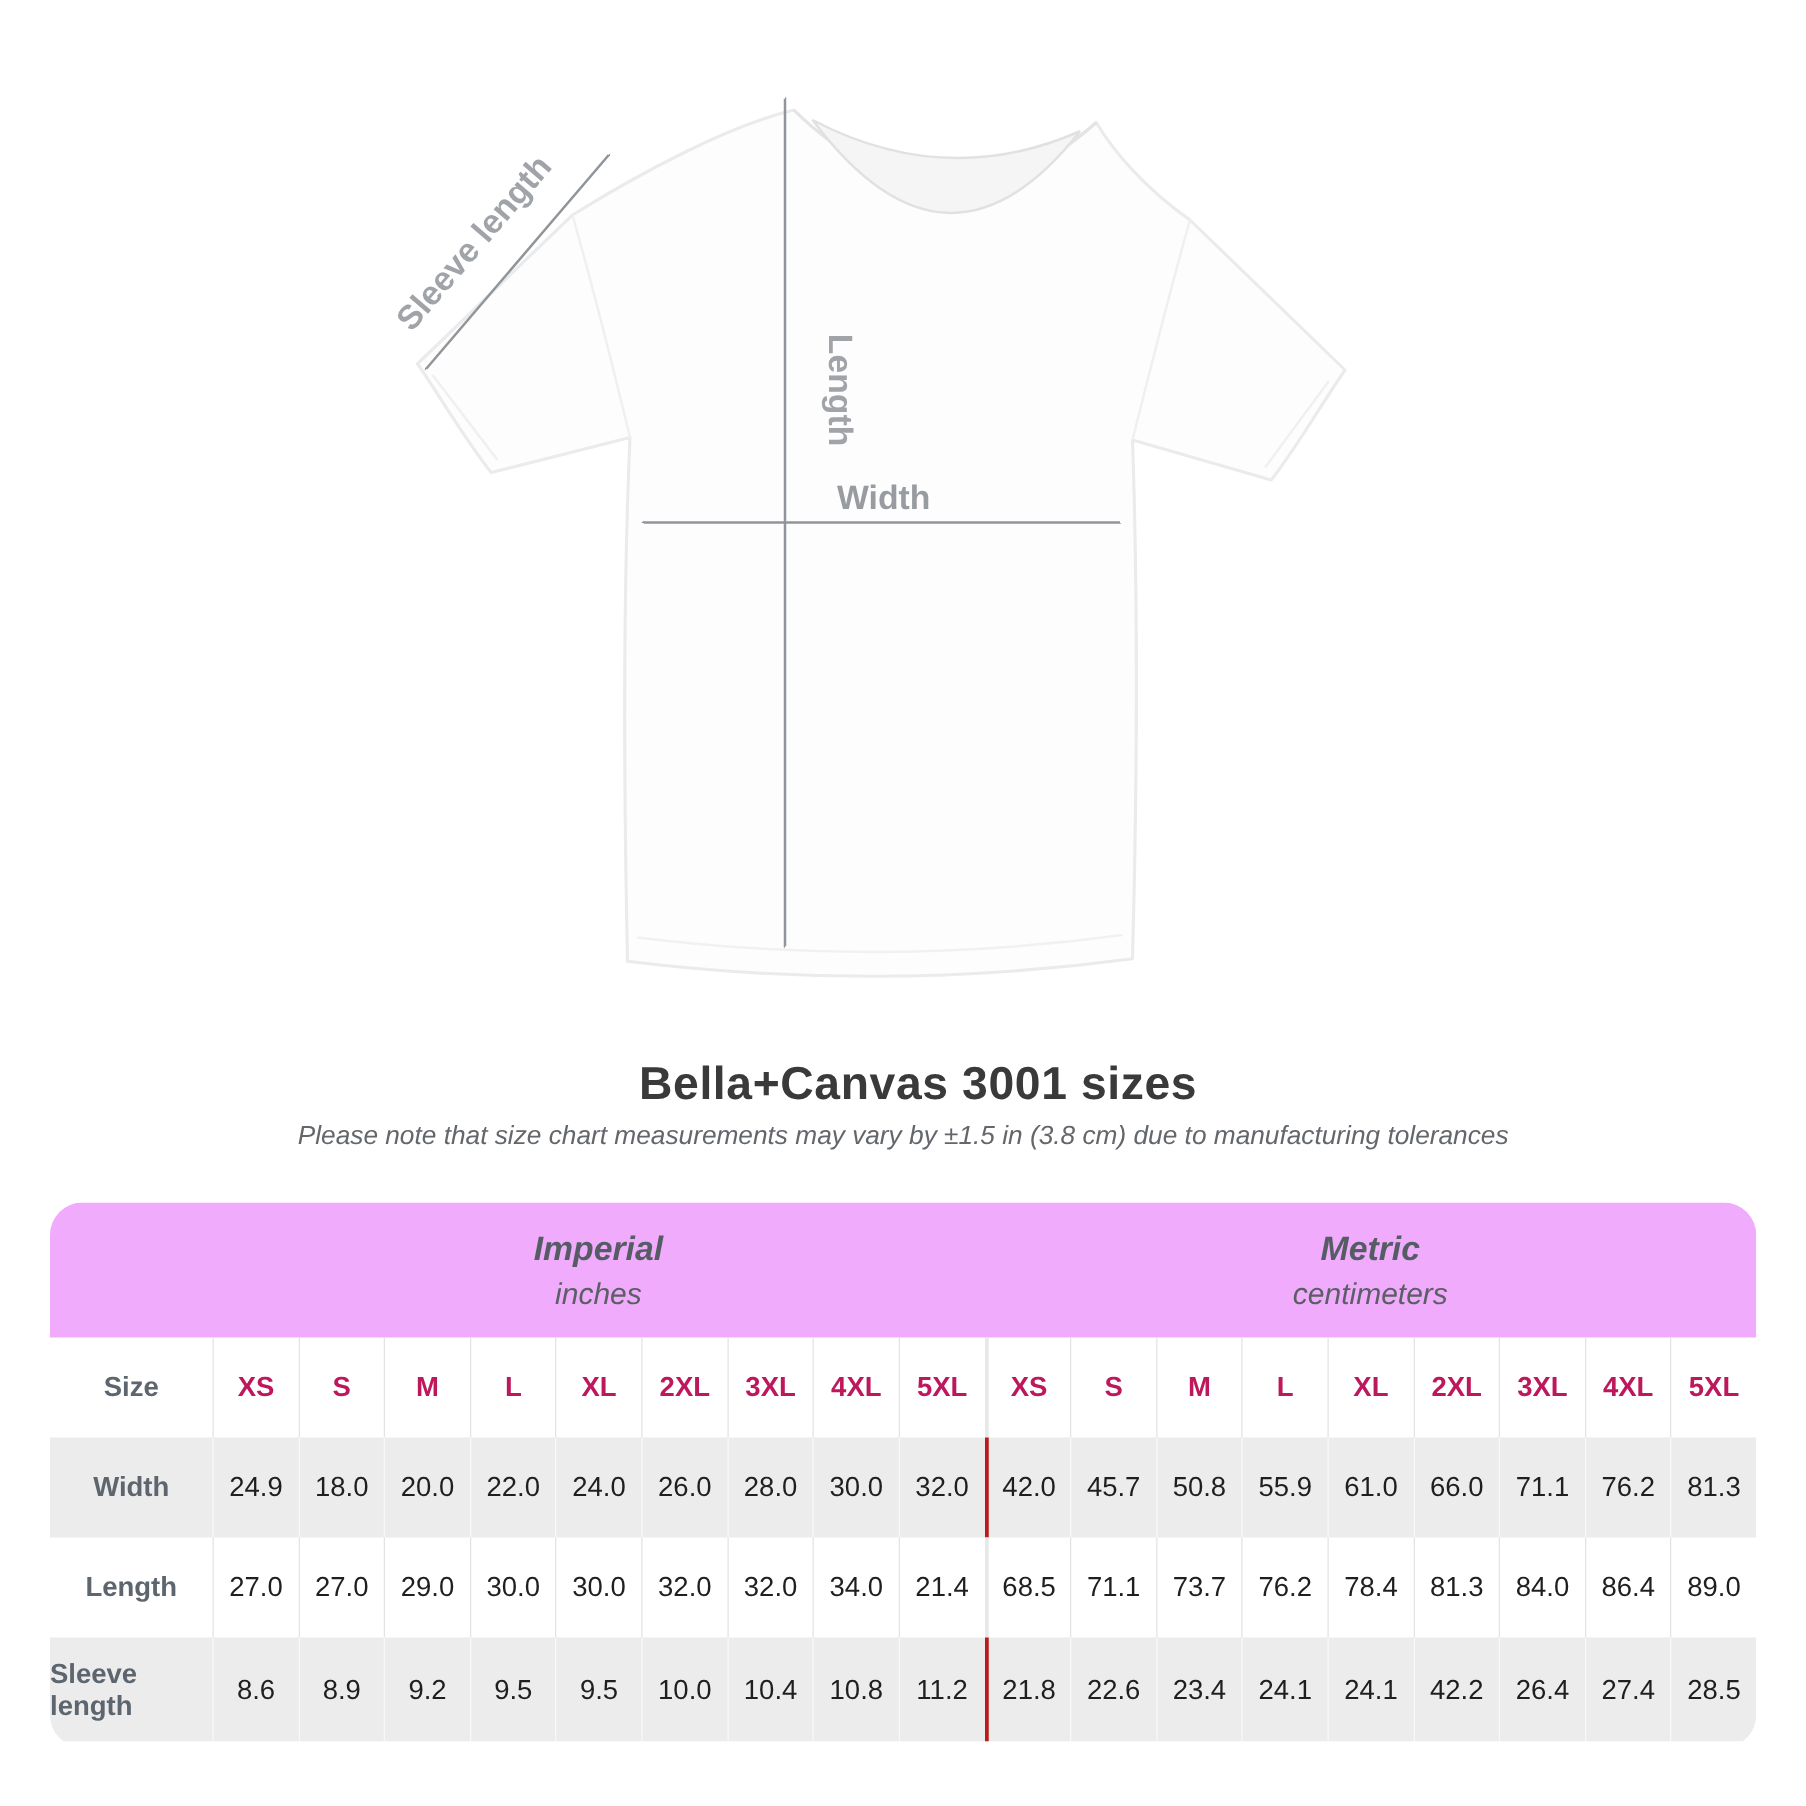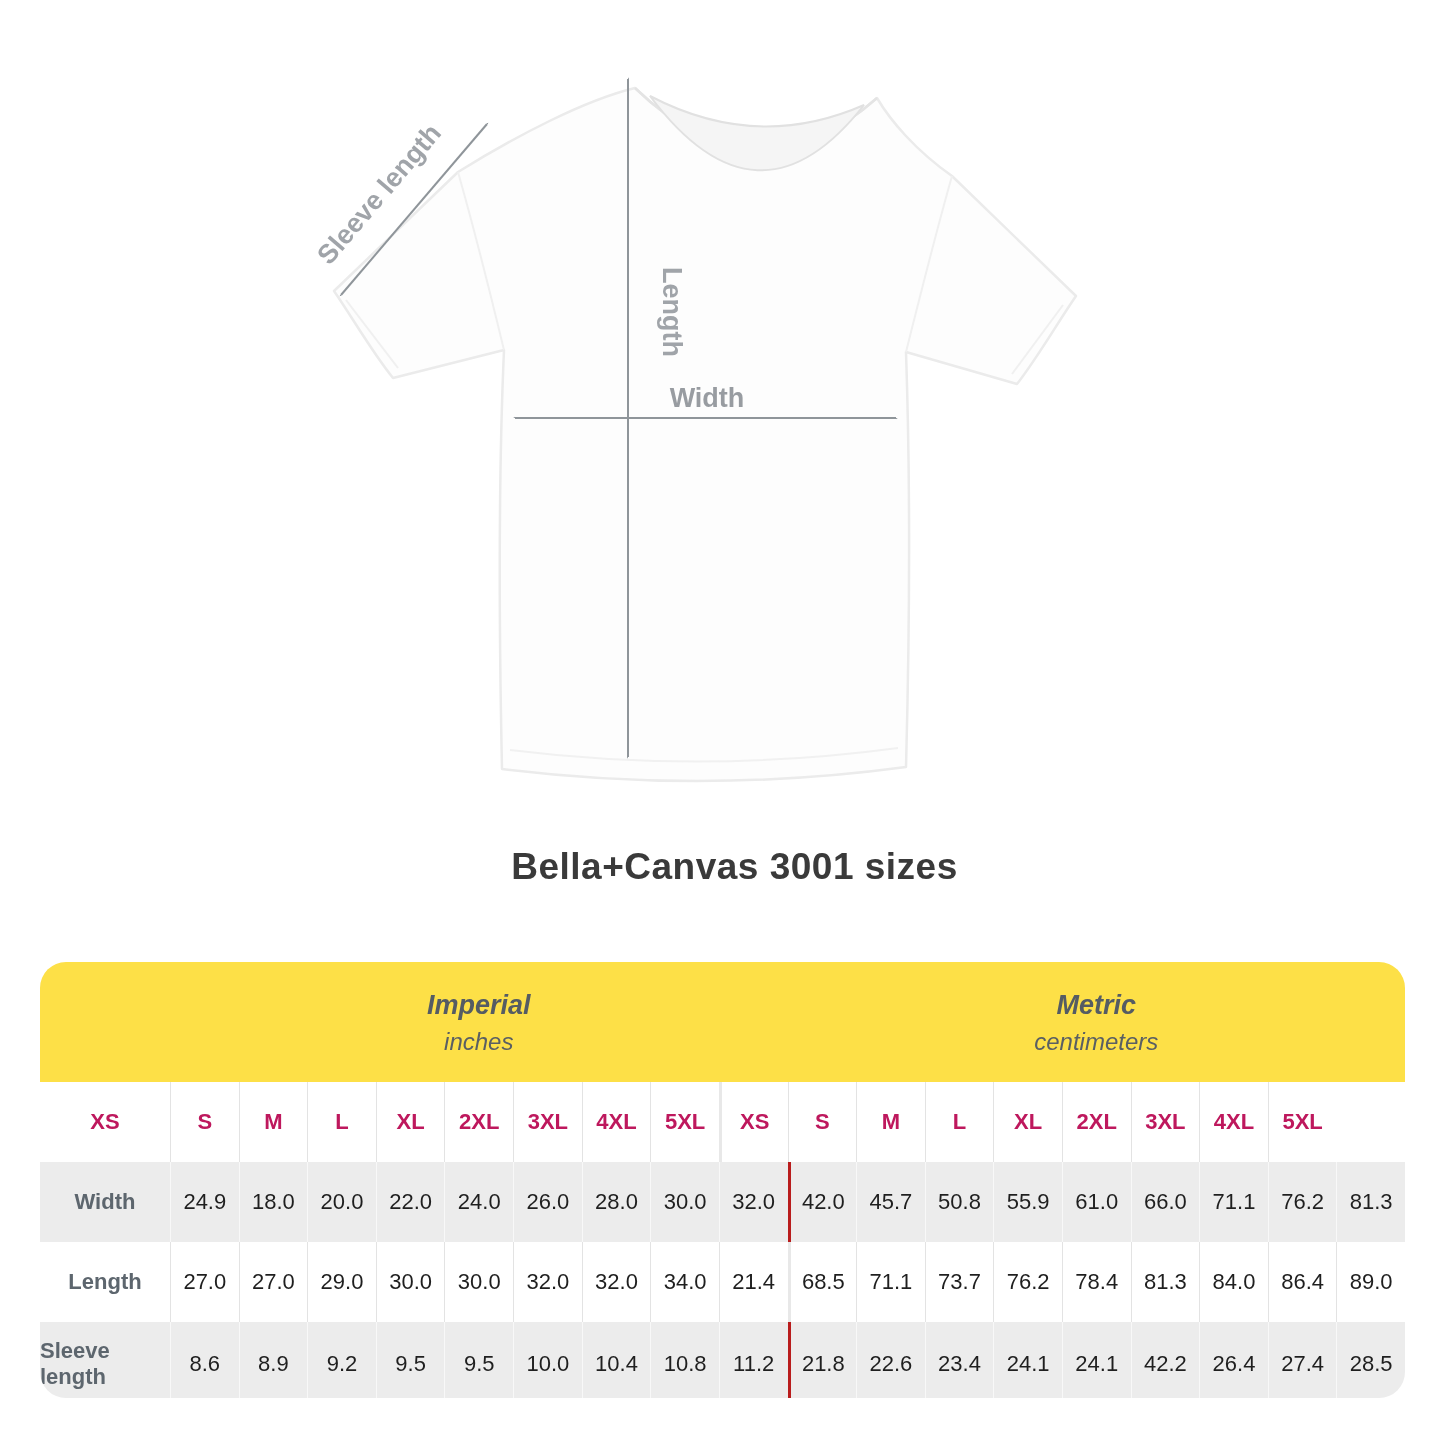--- a/index.html
+++ b/index.html
@@ -7,21 +7,21 @@
         font-family:"Liberation Sans",sans-serif;}
   svg text{font-family:"Liberation Sans",sans-serif;}
 
   .title{position:absolute;top:846px;left:12px;width:100%;text-align:center;
          font-size:37px;font-weight:bold;color:#3a3a3a;letter-spacing:0.5px;}
   .subtitle{position:absolute;top:897px;left:0;width:100%;text-align:center;
             font-size:21px;font-style:italic;color:#63676b;}
 
   .sizetable{position:absolute;left:40px;top:962px;width:1365px;height:436px;
              border-radius:26px;overflow:hidden;background:#ffffff;}
-  .band{height:120px;background:#fde047;display:grid;
+  .band{height:108px;background:#f0abfc;display:grid;
         grid-template-columns:130px repeat(18,1fr);}
   .group{display:flex;flex-direction:column;align-items:center;justify-content:center;
          gap:7px;padding-top:2px;}
   .group-imperial{grid-column:2 / span 9;}
   .group-metric{grid-column:11 / span 9;}
   .gname{font-size:27px;font-weight:bold;font-style:italic;color:#555c63;}
   .gunit{font-size:24px;font-style:italic;color:#5a5f63;}
 
   .trow{display:grid;grid-template-columns:130px repeat(18,1fr);height:80px;}
   .trow.last{height:83px;}
@@ -79,35 +79,37 @@
     <line x1="341" y1="295" x2="487" y2="124" stroke="#8f959a" stroke-width="2" marker-start="url(#ah)" marker-end="url(#ah)"></line>
     <line x1="628" y1="79" x2="628" y2="757" stroke="#8f959a" stroke-width="2" marker-start="url(#ah)" marker-end="url(#ah)"></line>
     <line x1="515" y1="418" x2="896" y2="418" stroke="#8f959a" stroke-width="2" marker-start="url(#ah)" marker-end="url(#ah)"></line>
 
     <text transform="translate(386,200) rotate(-49.5)" text-anchor="middle" font-size="27" font-weight="bold" fill="#a0a4a9">Sleeve length</text>
     <text transform="translate(663,312) rotate(90)" text-anchor="middle" font-size="27" font-weight="bold" fill="#a0a4a9">Length</text>
     <text x="707" y="407" text-anchor="middle" font-size="27" font-weight="bold" fill="#989ca1">Width</text>
   </svg>
 
   <div class="title">Bella+Canvas 3001 sizes</div>
+  <div class="subtitle">Please note that size chart measurements may vary by ±1.5 in (3.8 cm) due to manufacturing tolerances</div>
 
   <div class="sizetable">
 
     <div class="band">
       <div class="group group-imperial">
         <div class="gname">Imperial</div>
         <div class="gunit">inches</div>
       </div>
       <div class="group group-metric">
         <div class="gname">Metric</div>
         <div class="gunit">centimeters</div>
       </div>
     </div>
 
     <div class="trow row-white">
+      <div class="cell rowlabel">Size</div>
       <div class="cell sizehead">XS</div>
       <div class="cell sizehead">S</div>
       <div class="cell sizehead">M</div>
       <div class="cell sizehead">L</div>
       <div class="cell sizehead">XL</div>
       <div class="cell sizehead">2XL</div>
       <div class="cell sizehead">3XL</div>
       <div class="cell sizehead">4XL</div>
       <div class="cell sizehead">5XL</div>
       <div class="cell sizehead mstart">XS</div>

